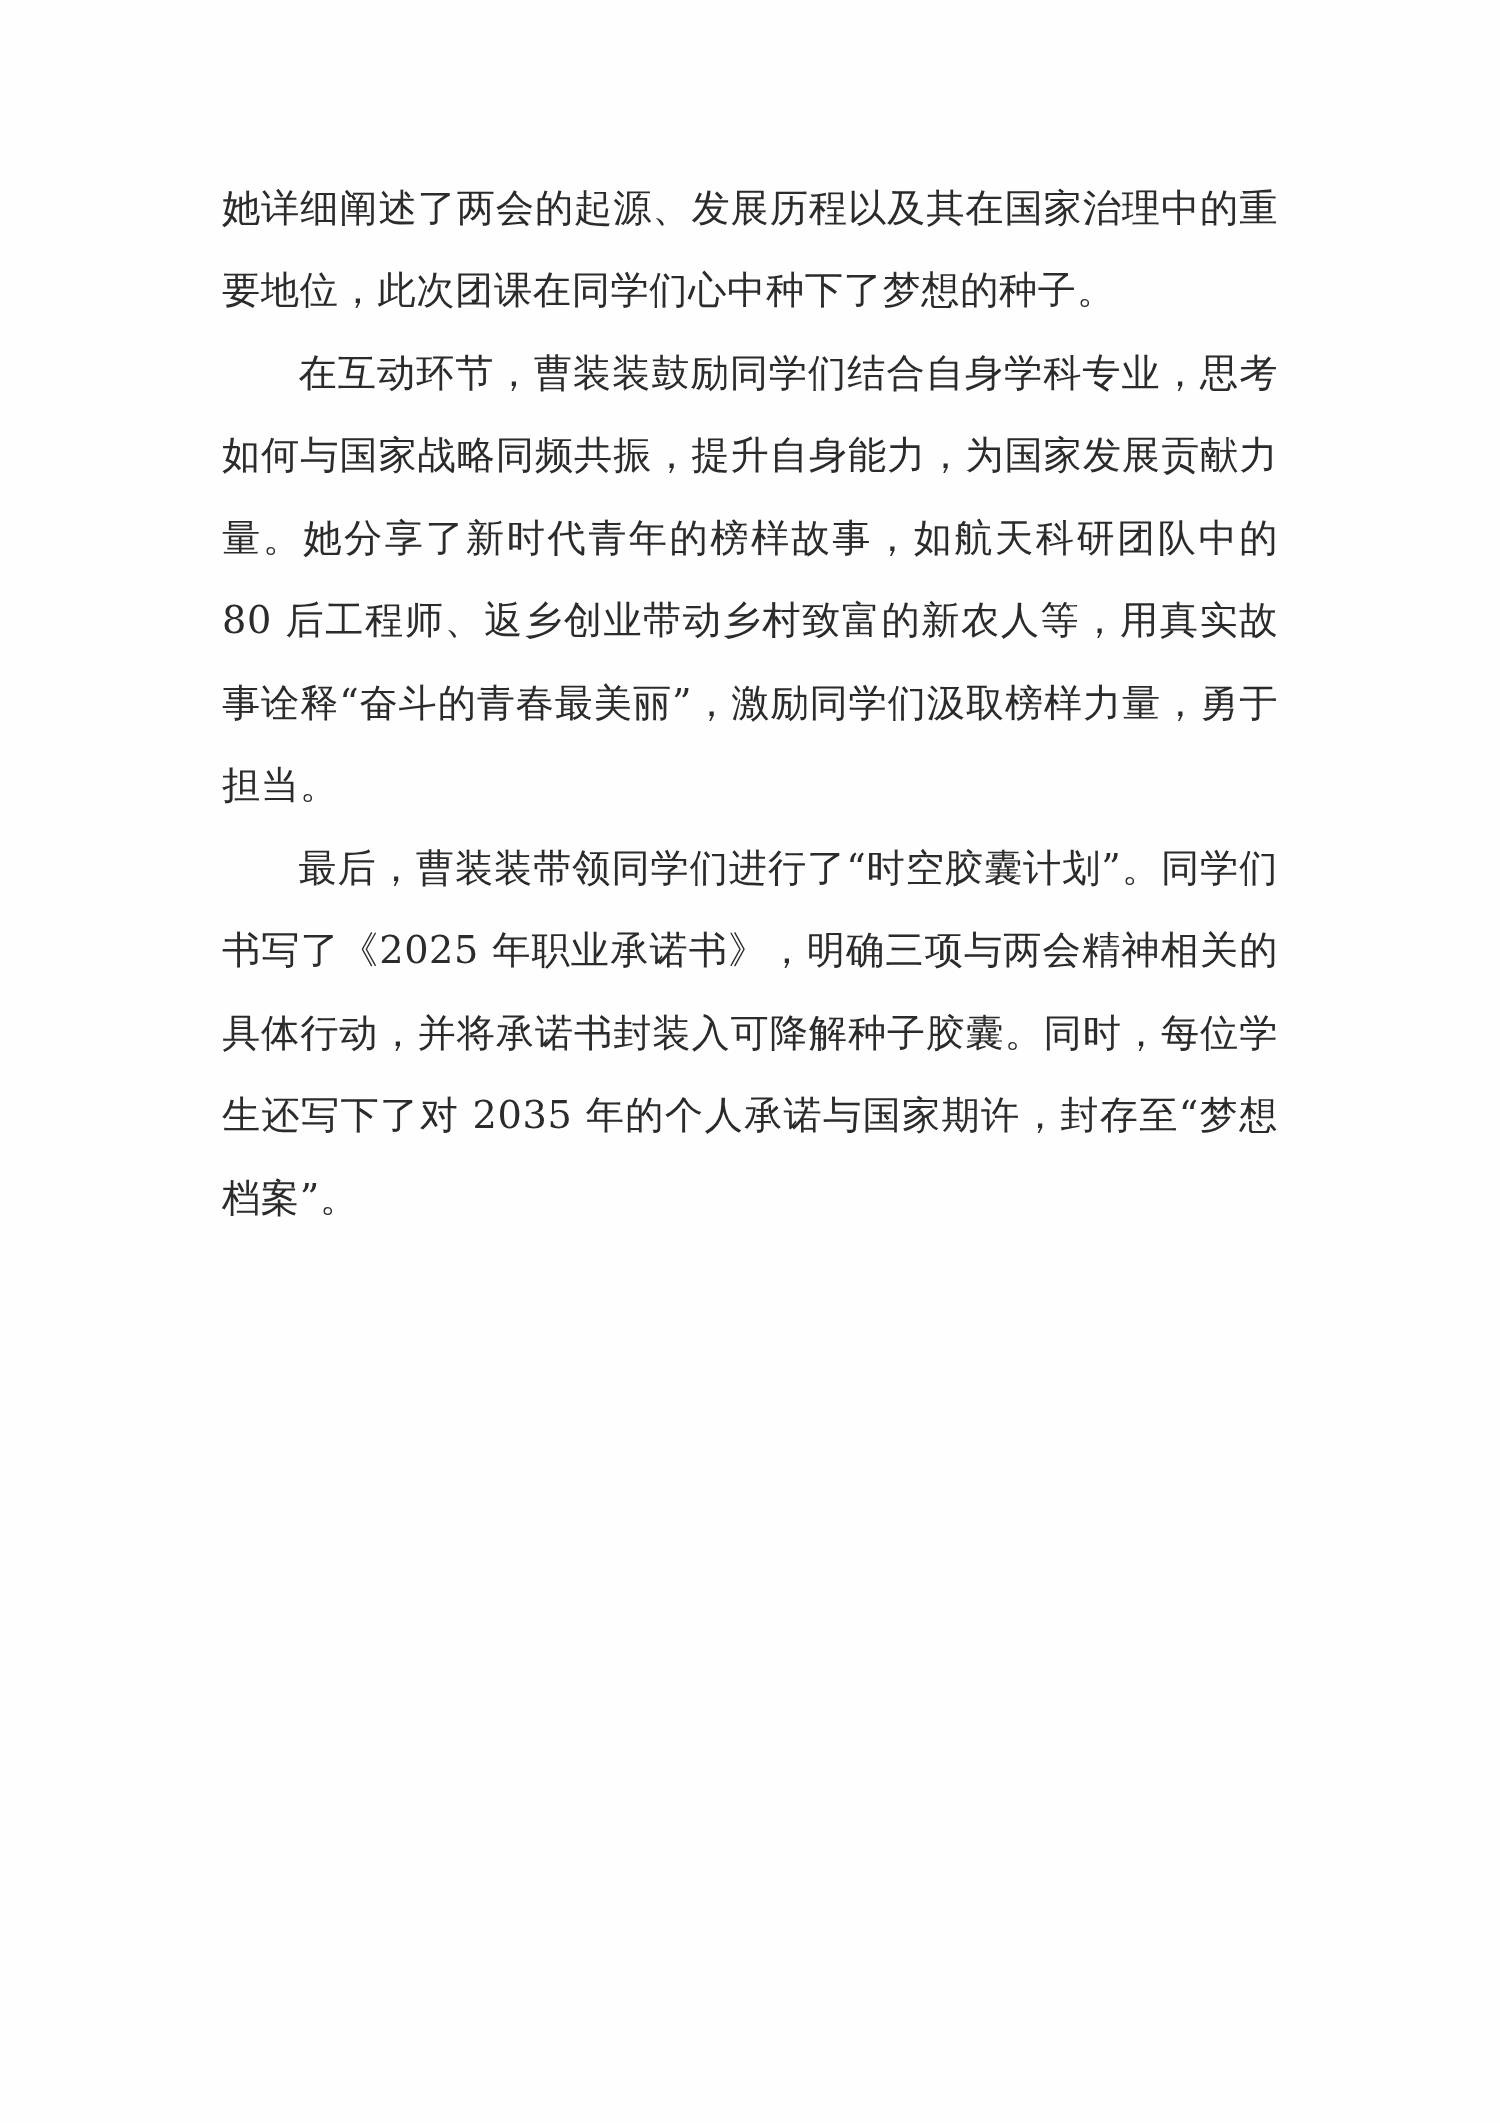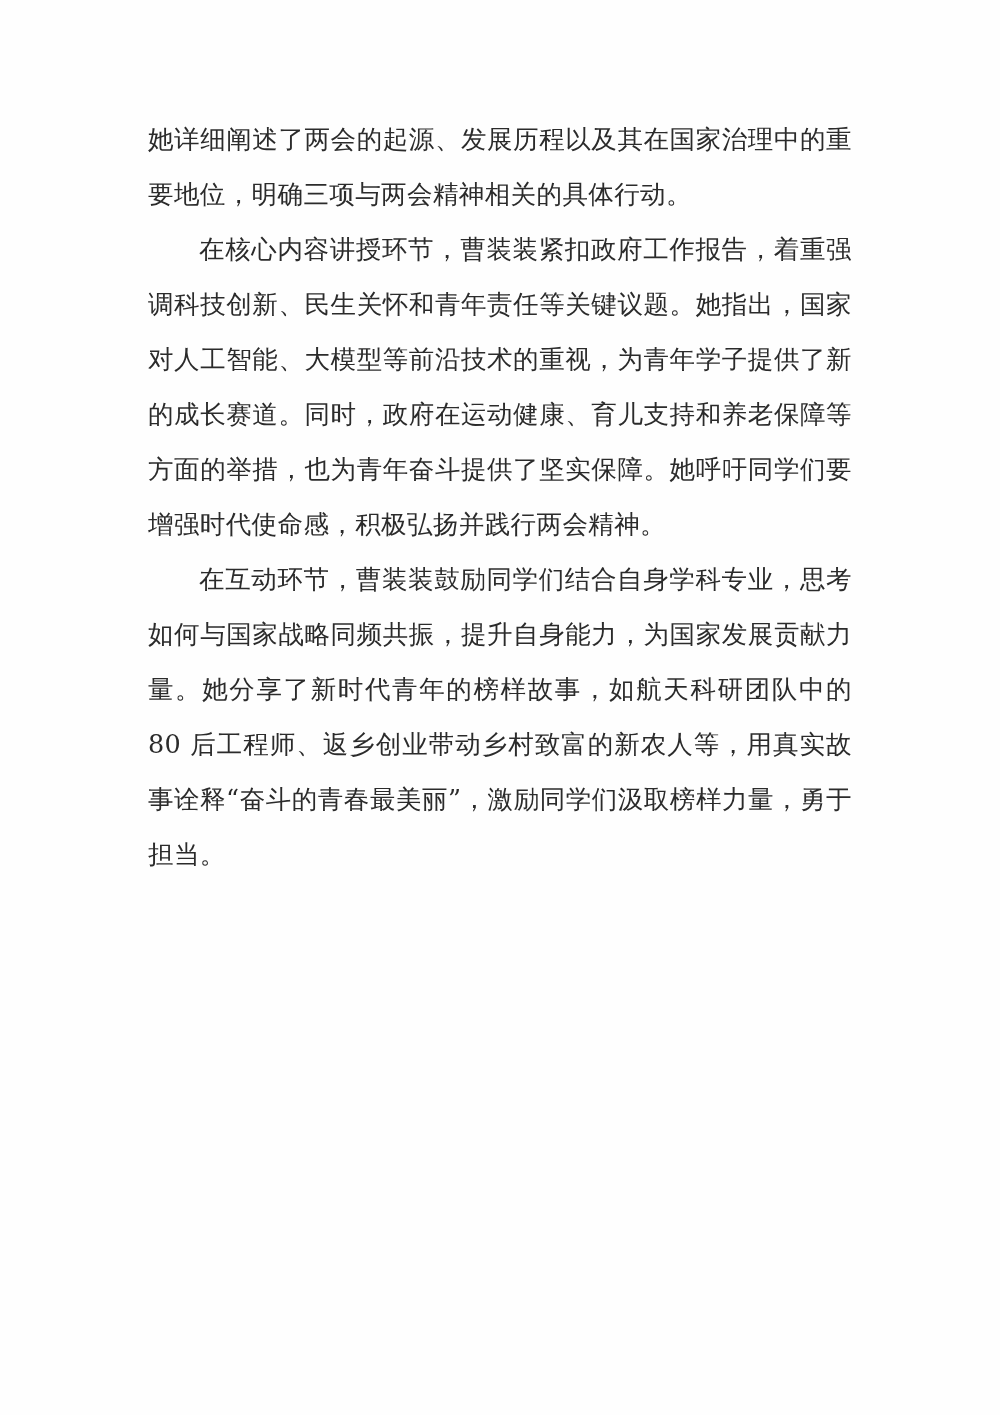--- a/index.html
+++ b/index.html
@@ -33,17 +33,17 @@
   }
   .indent {
     text-indent: 2em;
   }
 </style>
 </head>
 <body>
 
 <div class="page">
   <div class="content">
-    <p class="para">她详细阐述了两会的起源、发展历程以及其在国家治理中的重要地位，明确三项与两会精神相关的具体行动。</p>
-    <p class="para indent">在核心内容讲授环节，曹装装紧扣政府工作报告，着重强调科技创新、民生关怀和青年责任等关键议题。她指出，国家对人工智能、大模型等前沿技术的重视，为青年学子提供了新的成长赛道。同时，政府在运动健康、育儿支持和养老保障等方面的举措，也为青年奋斗提供了坚实保障。她呼吁同学们要增强时代使命感，积极弘扬并践行两会精神。</p>
+    <p class="para">她详细阐述了两会的起源、发展历程以及其在国家治理中的重要地位，此次团课在同学们心中种下了梦想的种子。</p>
     <p class="para indent">在互动环节，曹装装鼓励同学们结合自身学科专业，思考如何与国家战略同频共振，提升自身能力，为国家发展贡献力量。她分享了新时代青年的榜样故事，如航天科研团队中的 80 后工程师、返乡创业带动乡村致富的新农人等，用真实故事诠释“奋斗的青春最美丽”，激励同学们汲取榜样力量，勇于担当。</p>
+    <p class="para indent">最后，曹装装带领同学们进行了“时空胶囊计划”。同学们书写了《2025 年职业承诺书》，明确三项与两会精神相关的具体行动，并将承诺书封装入可降解种子胶囊。同时，每位学生还写下了对 2035 年的个人承诺与国家期许，封存至“梦想档案”。</p>
   </div>
 </div>
 
 </body></html>

